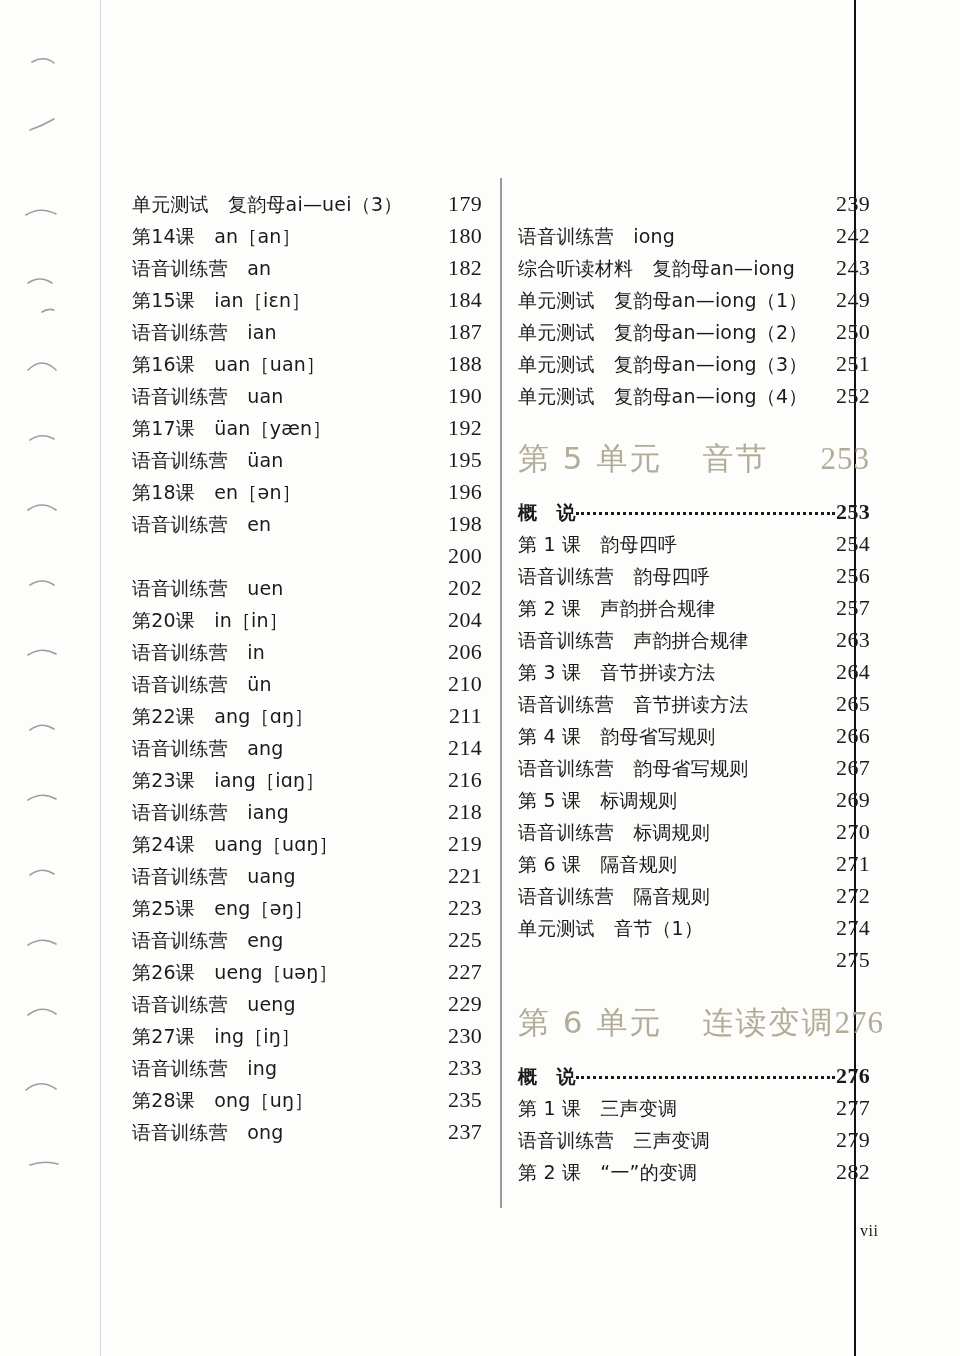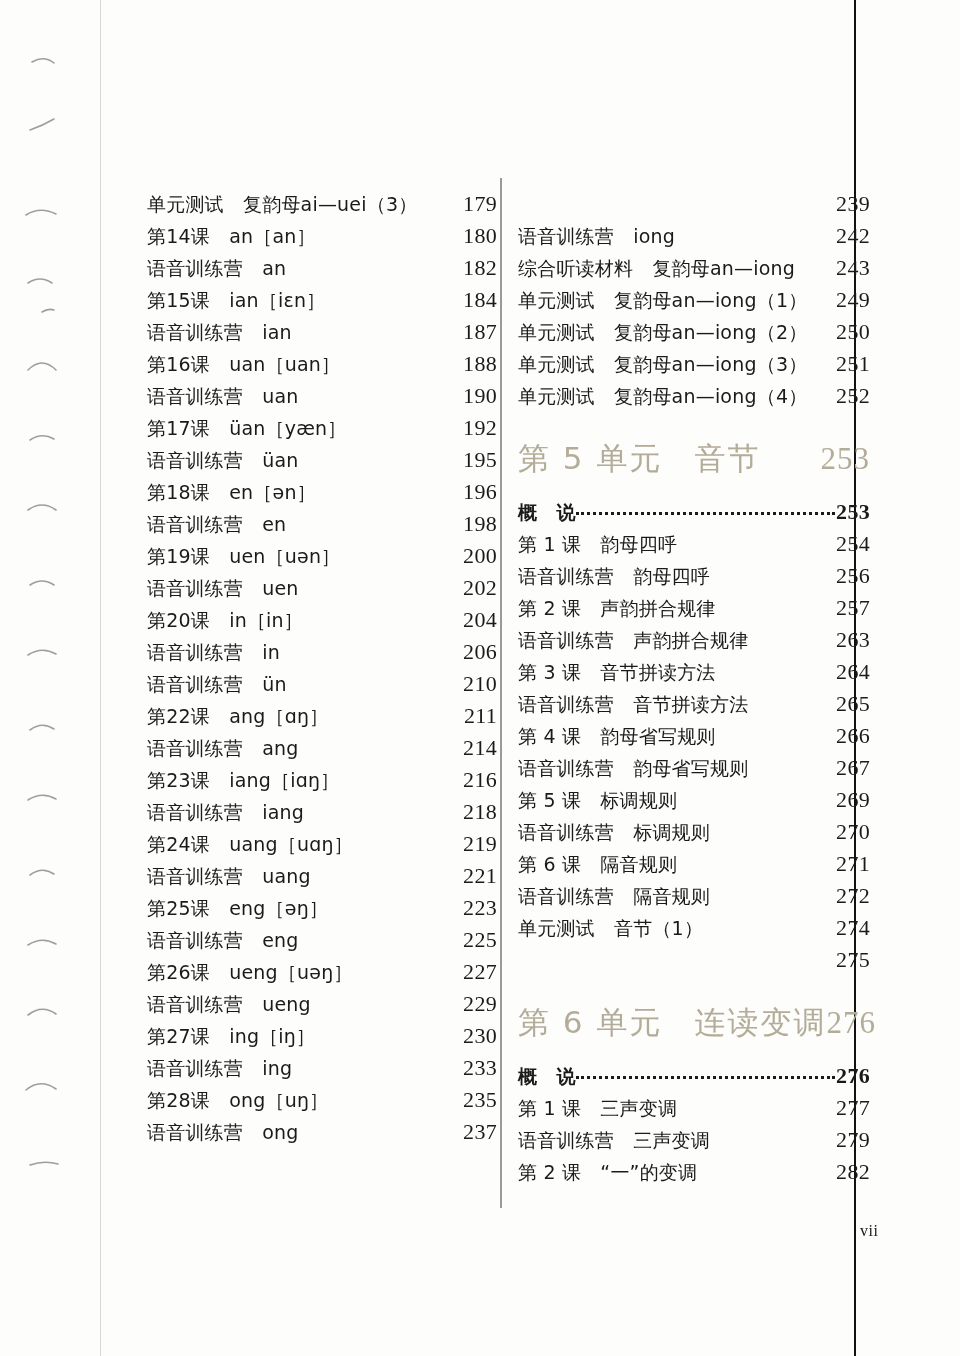--- a/index.html
+++ b/index.html
@@ -51,21 +51,21 @@
     width: 86px;
     height: 1180px;
   }
   .margin-marks svg { display: block; }
 
   
   .col {
     position: absolute;
     top: 188px;
   }
-  .col-left  { left: 132px; width: 350px; margin-left: 15px; }
+  .col-left  { left: 132px; width: 350px; }
   .col-right { left: 518px; width: 352px; }
 
   
   .row {
     display: flex;
     align-items: baseline;
     height: 32px;
     font-size: 19px;
     line-height: 32px;
     white-space: nowrap;
@@ -100,21 +100,21 @@
     display: flex;
     align-items: baseline;
     height: 56px;
     line-height: 56px;
     color: #b3ac99;
     font-size: 31px;
     letter-spacing: 2px;
     white-space: nowrap;
   }
   .unit .u-name { flex: 0 0 auto; }
-  .unit .u-sub  { flex: 0 0 auto; margin-left: 32px; }
+  .unit .u-sub  { flex: 0 0 auto; margin-left: 40px; }
   .unit .u-gap  { flex: 1 1 auto; }
   .unit .u-pg {
     flex: 0 0 auto;
     font-family: "Liberation Serif", "DejaVu Serif", serif;
     letter-spacing: 1px;
   }
 
   .spacer-sm { height: 10px; }
   .spacer-md { height: 18px; }
 
@@ -212,21 +212,20 @@
         <span class="title">第18课　en［ən］</span>
         <span class="leader"></span>
         <span class="pg">196</span>
       </div>
       <div class="row">
         <span class="title">语音训练营　en</span>
         <span class="leader"></span>
         <span class="pg">198</span>
       </div>
       <div class="row">
-        <span class="title">第19课　uen［uən］</span>
         <span class="leader"></span>
         <span class="pg">200</span>
       </div>
       <div class="row">
         <span class="title">语音训练营　uen</span>
         <span class="leader"></span>
         <span class="pg">202</span>
       </div>
       <div class="row">
         <span class="title">第20课　in［in］</span>

